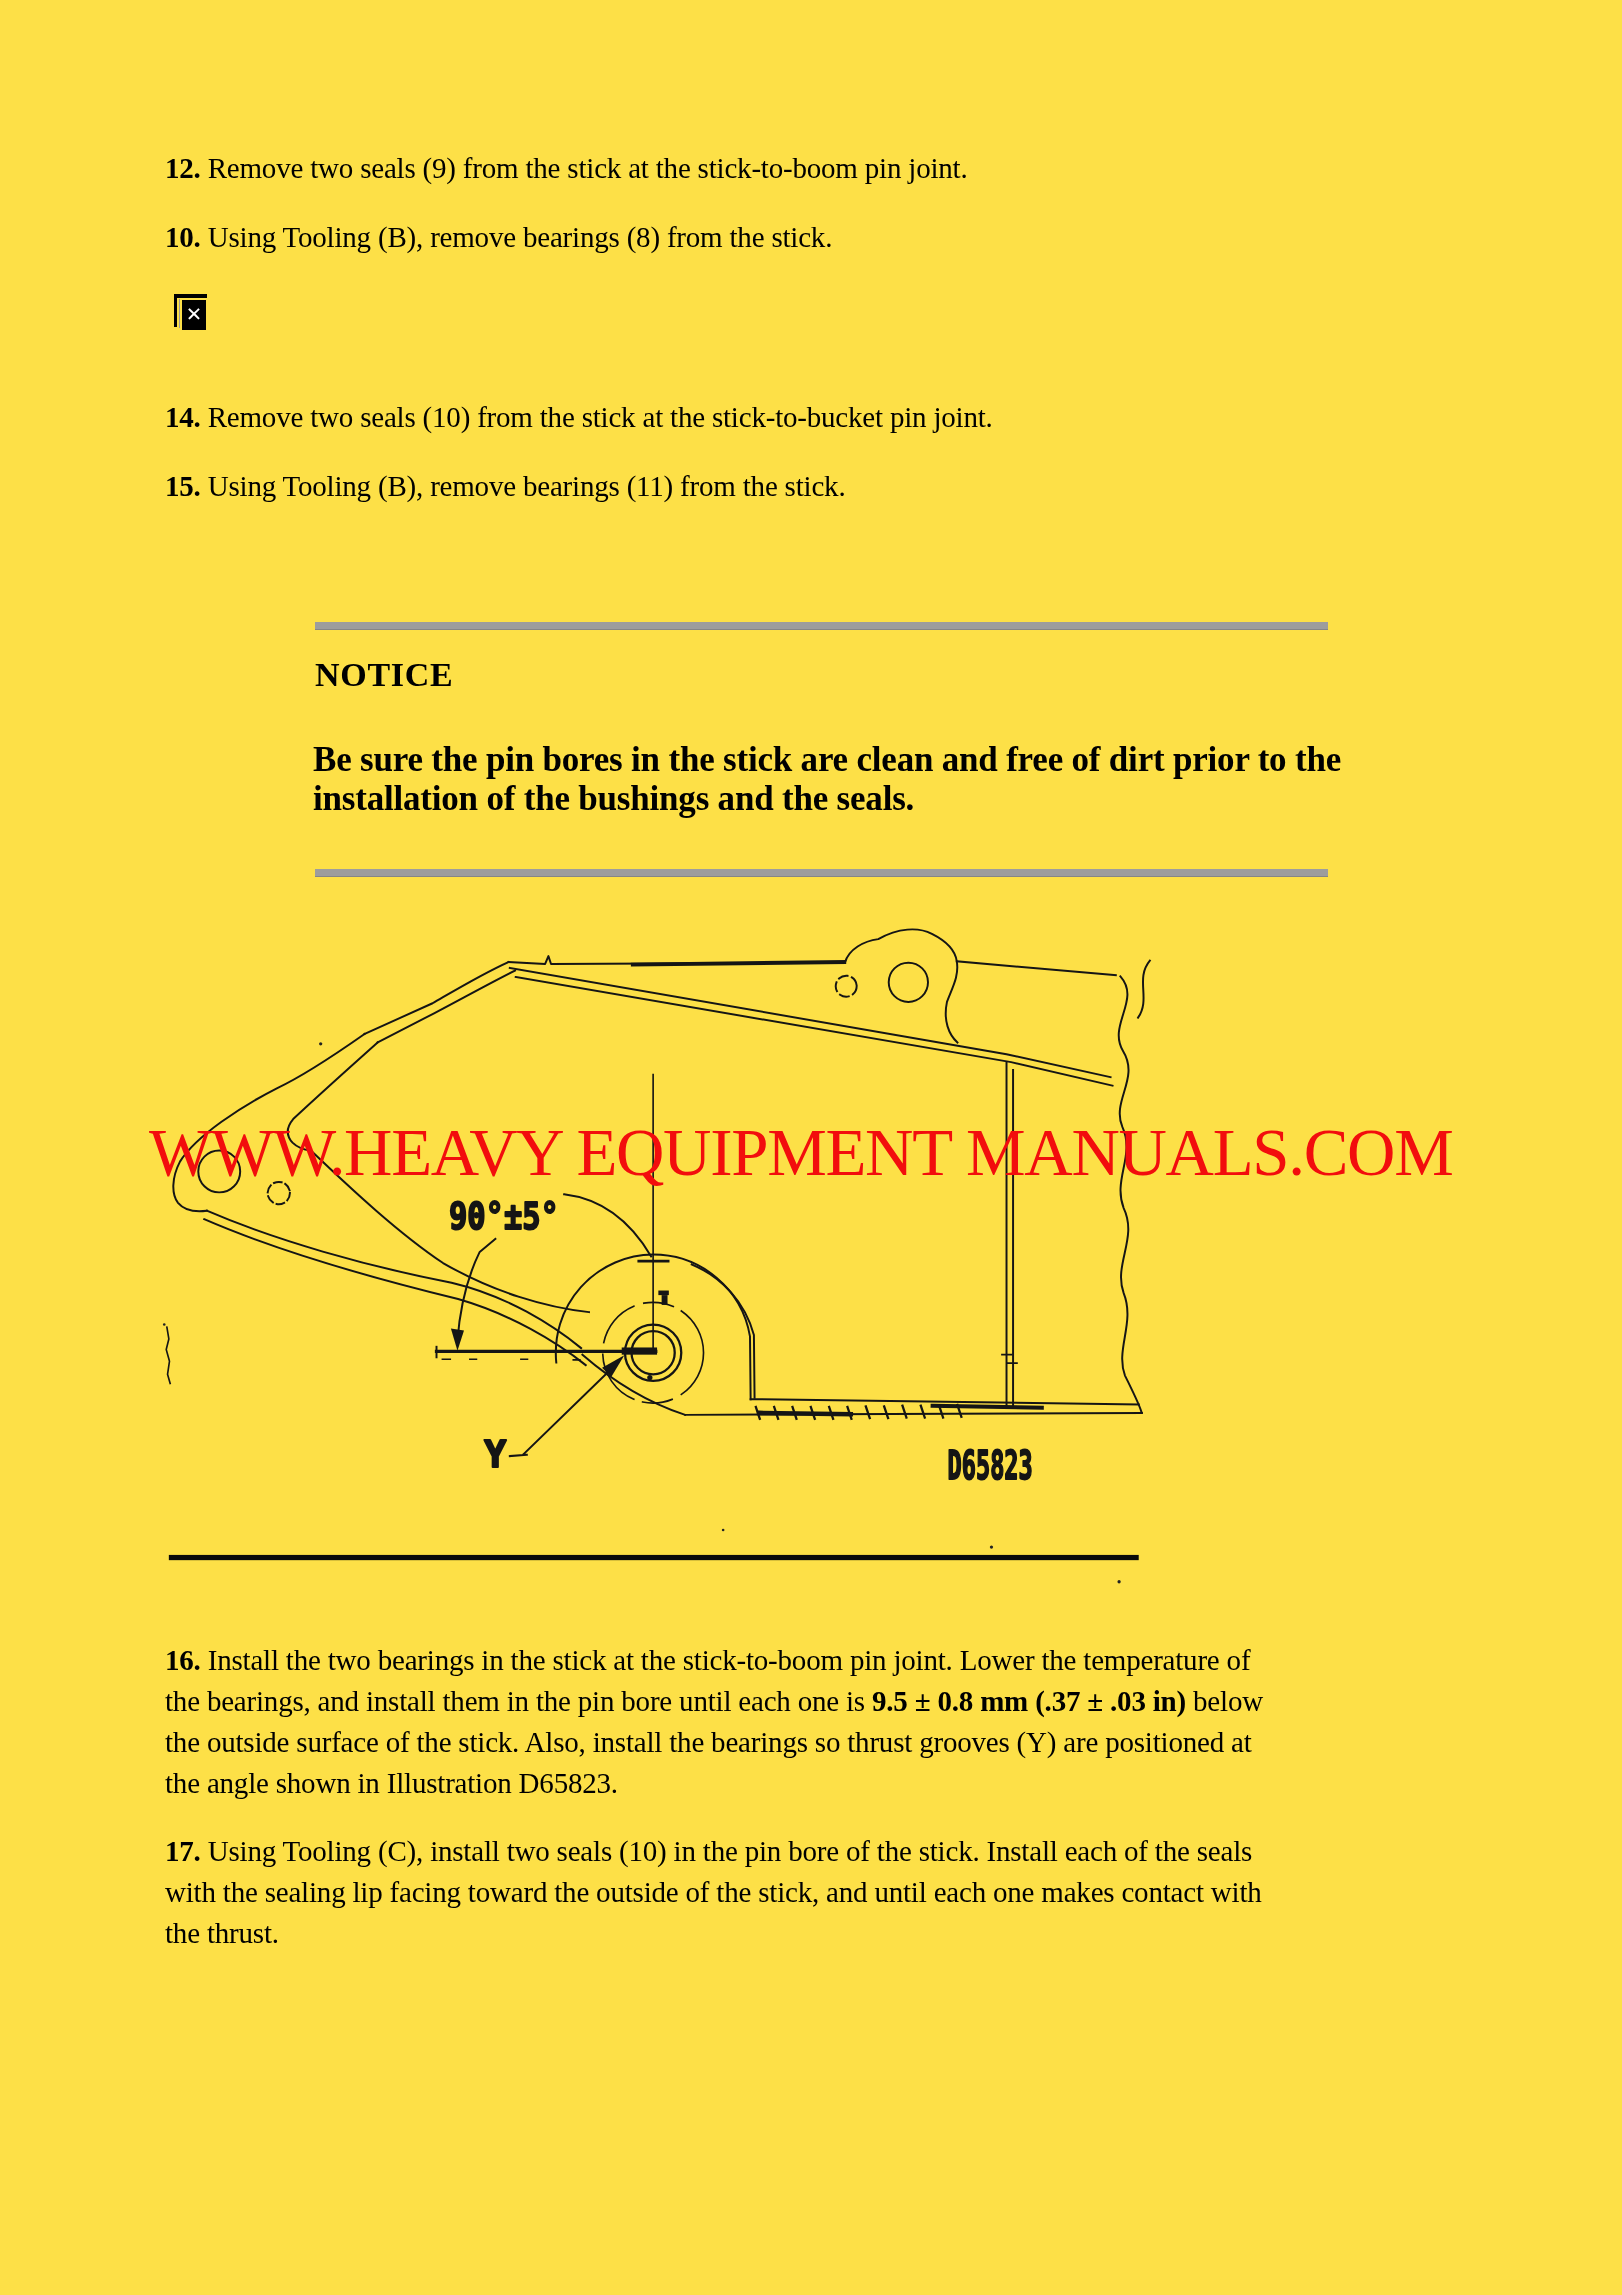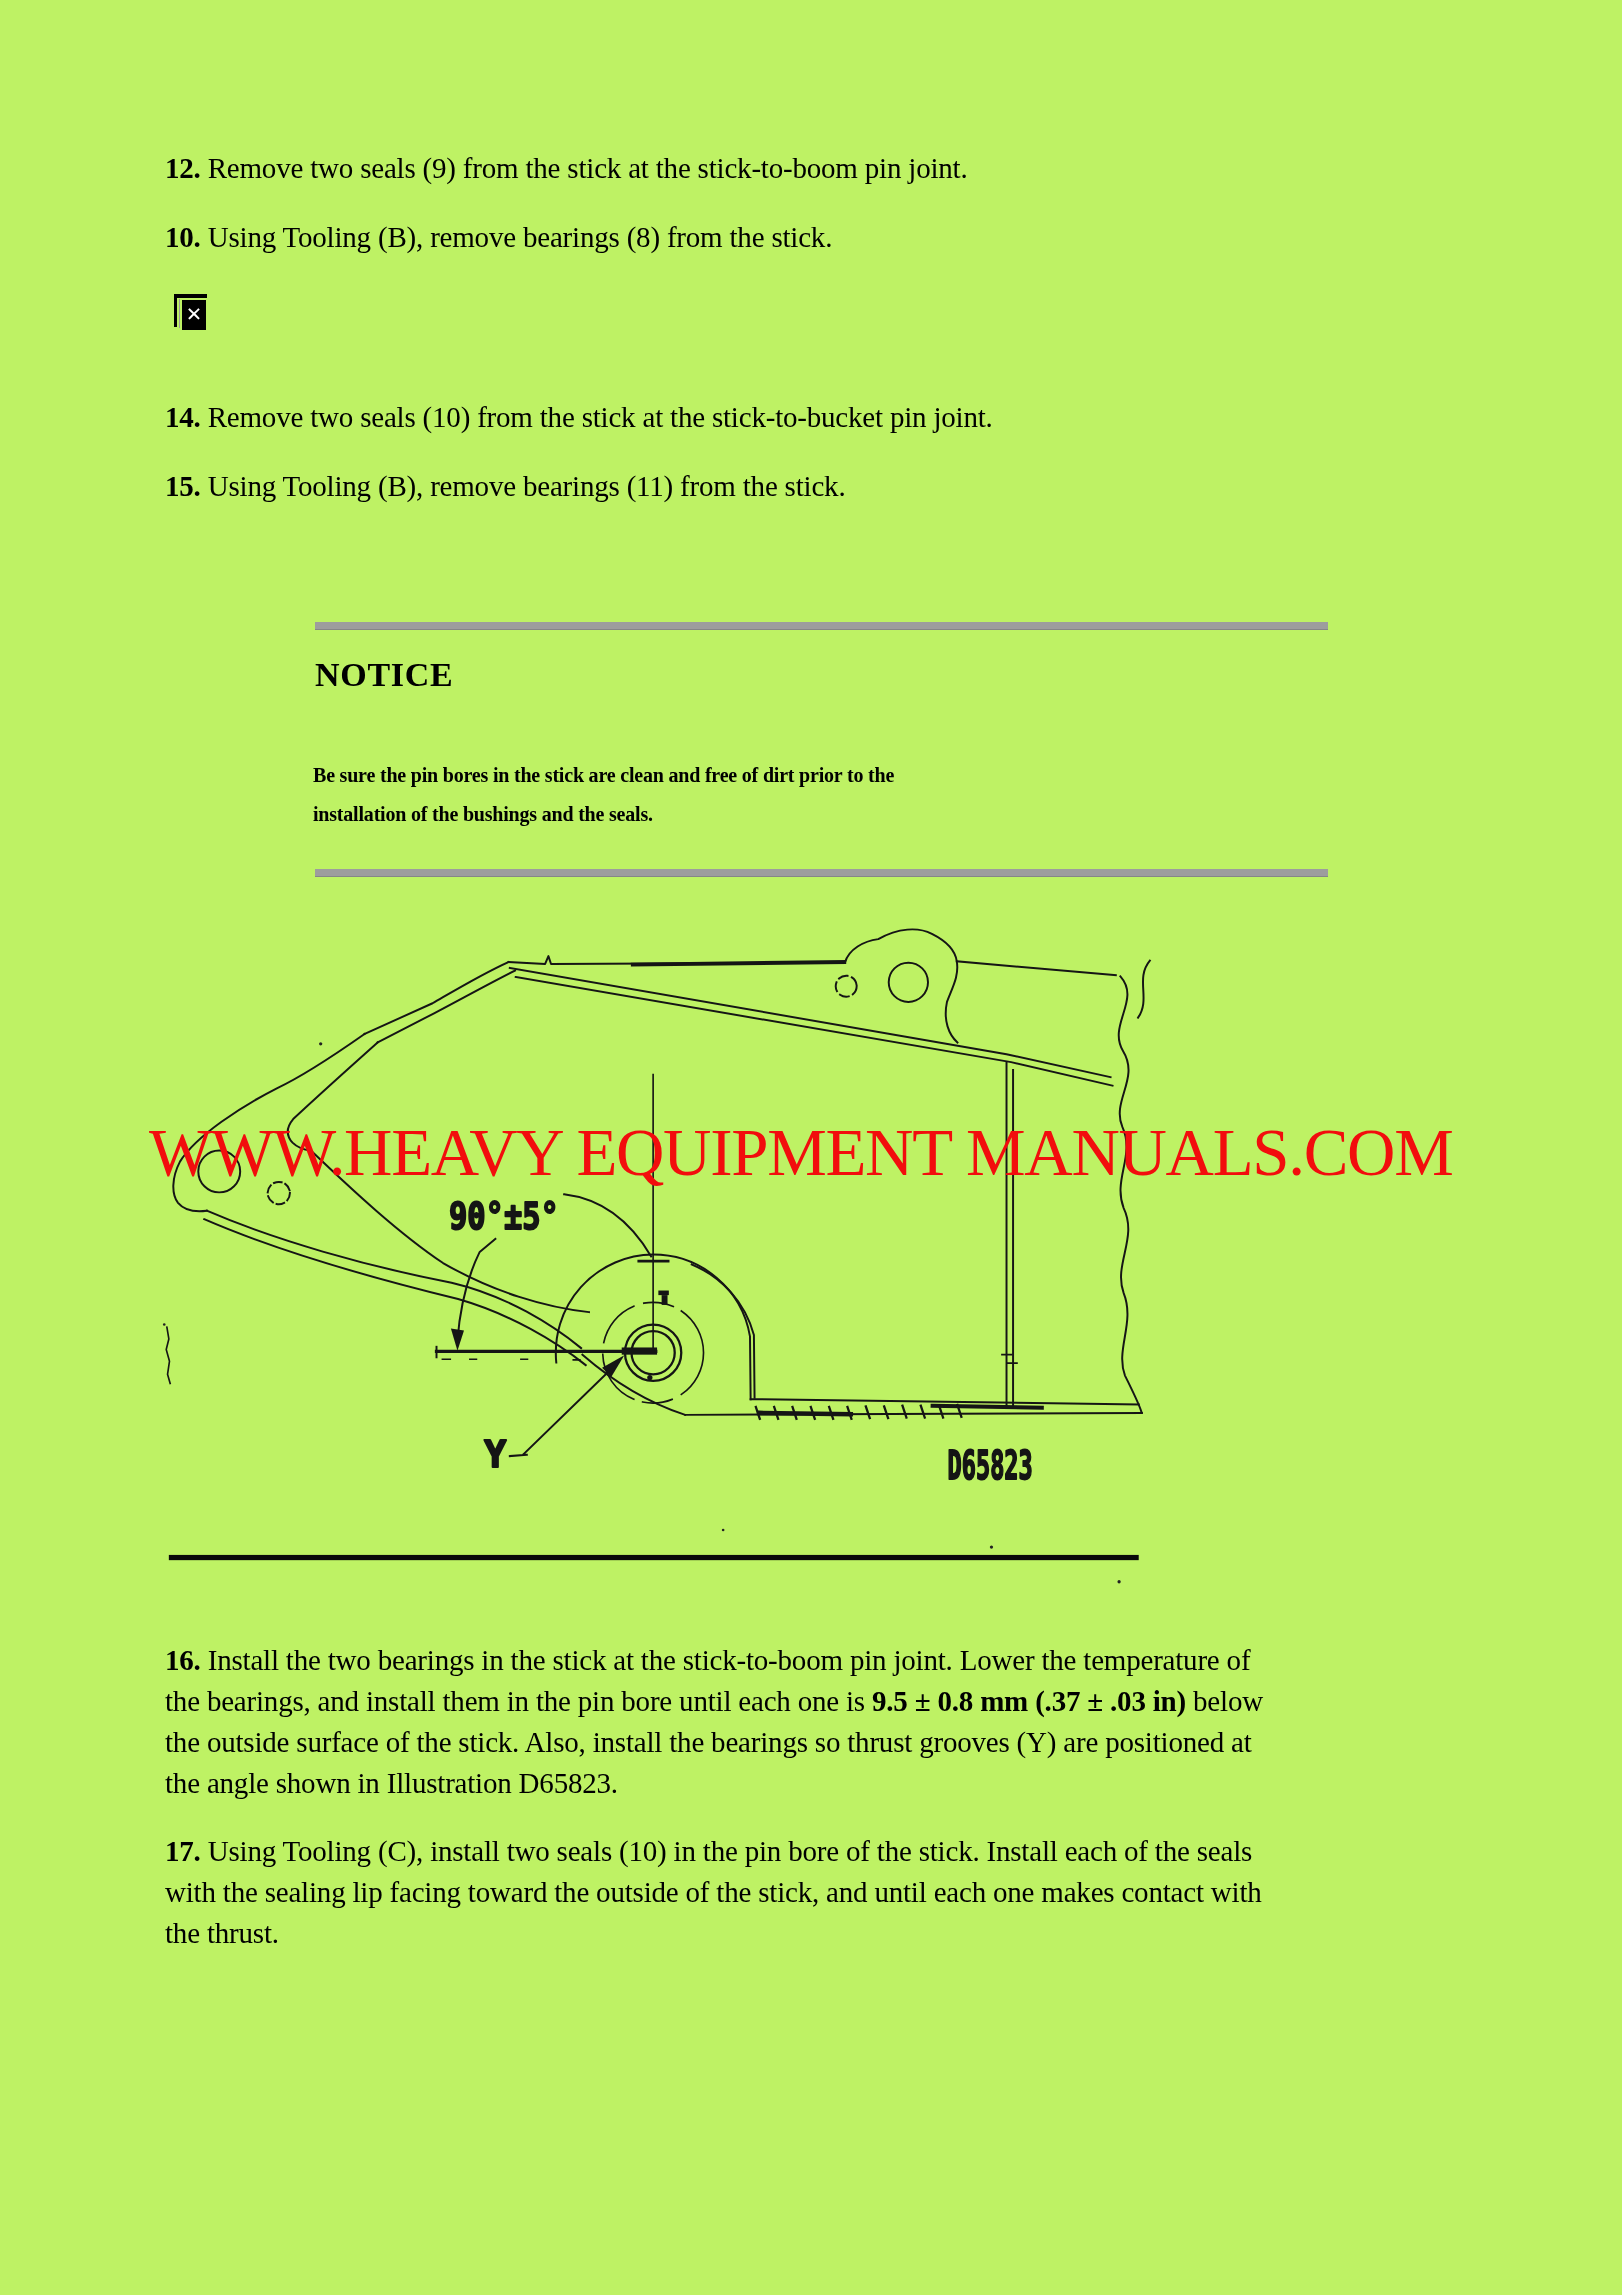--- a/index.html
+++ b/index.html
@@ -1,19 +1,19 @@
 <!DOCTYPE html>
 <html style="font-size:10.5px"><head>
 <meta charset="utf-8">
 <style>
   html,body{margin:0;padding:0;background:#e8e8e8;}
   .page{
     position:relative;
     width:1623px;height:2295px;
-    background:#bef264;
+    background:#fde047;
     overflow:hidden;
     font-family:"Liberation Serif",serif;
     color:#000;
   }
   .step{
     position:absolute;left:165px;
     font-size:29px;line-height:41px;
     letter-spacing:-0.2px;
     white-space:nowrap;
   }
@@ -21,22 +21,22 @@
   .tline{white-space:nowrap;}
   .divider{
     position:absolute;left:315px;width:1013px;height:6.5px;
     background:#9d9d9d;border-bottom:1.3px solid #868686;
   }
   .notice-title{
     position:absolute;left:315px;width:1013px;top:656px;
     font-weight:bold;font-size:34px;letter-spacing:0.7px;
   }
   .notice-body{
-    position:absolute;left:313px;top:756px;
-    font-weight:bold;font-size:20px;line-height:39px;
+    position:absolute;left:313px;top:740px;
+    font-weight:bold;font-size:35px;line-height:39px;
     letter-spacing:-0.2px;white-space:nowrap;
   }
   .watermark{
     position:absolute;left:149px;top:1114px;
     font-family:Liberation Serif, serif;
     font-size:67px;letter-spacing:-1.3px;white-space:nowrap;
     z-index:5;
   }
   
   .bimg{position:absolute;left:174px;top:294px;width:34px;height:38px;}

